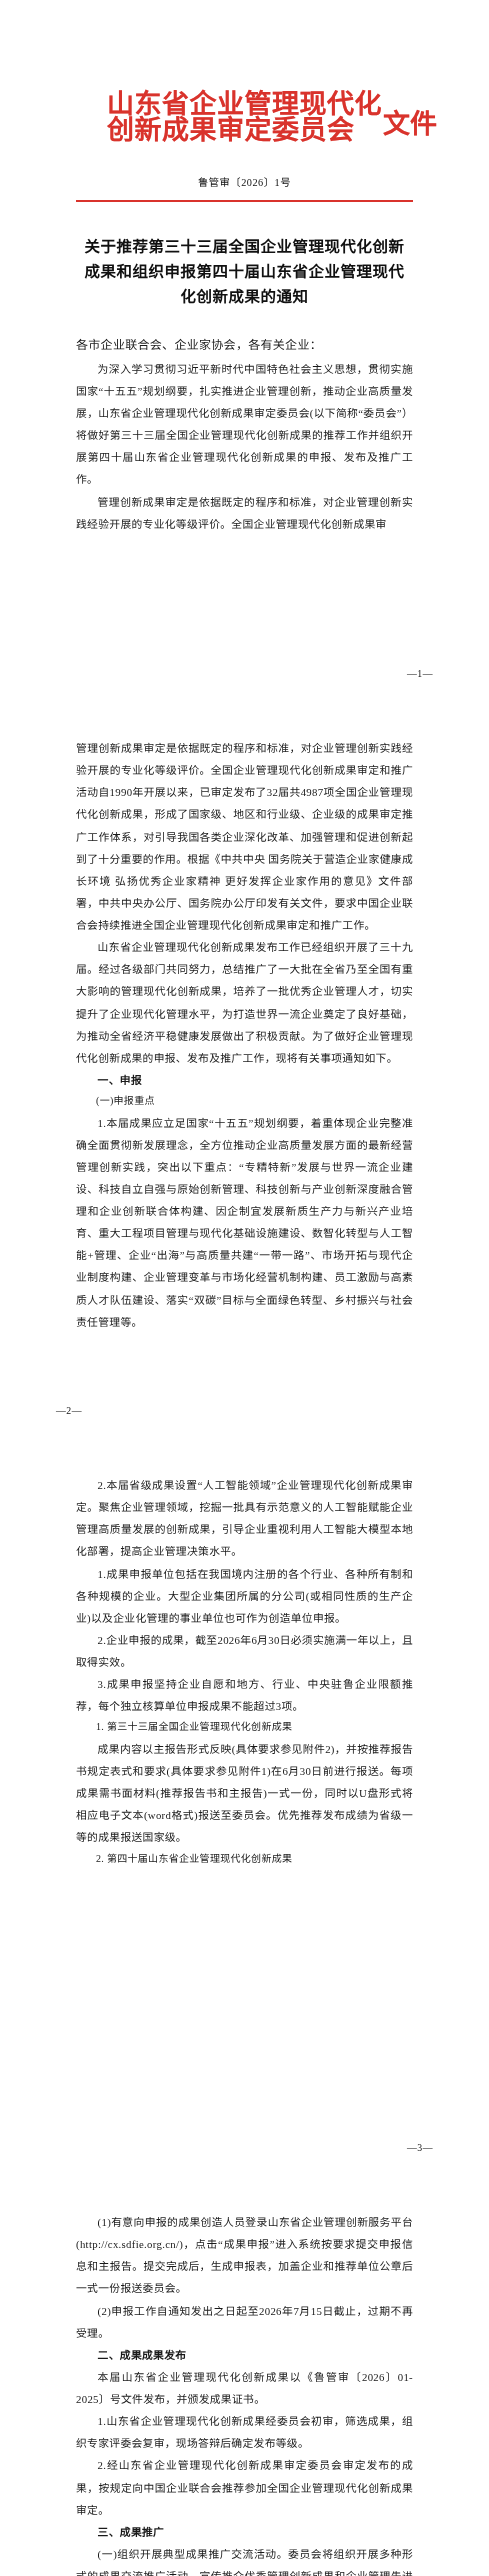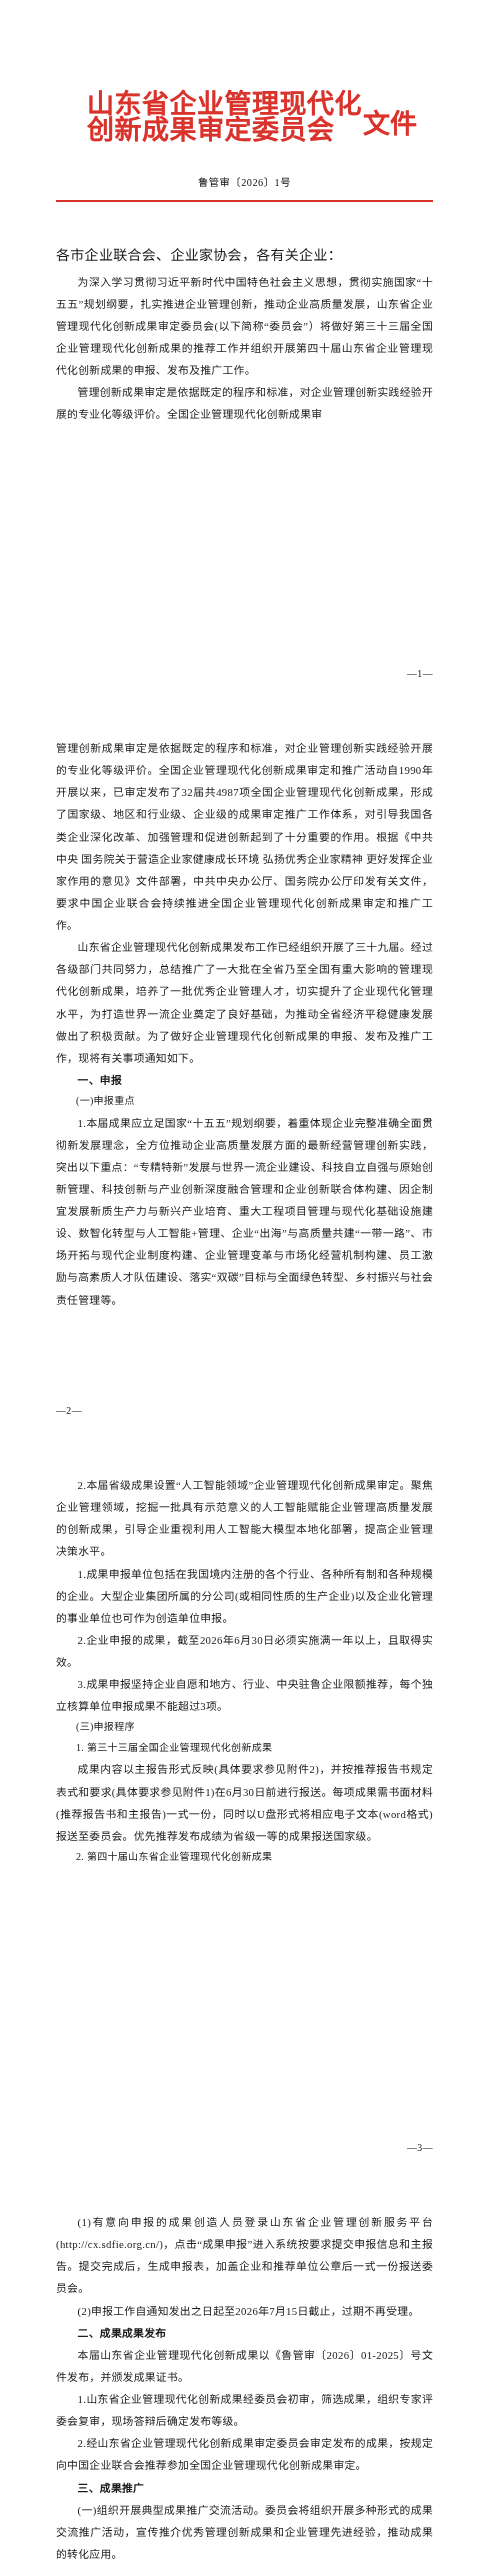--- a/index.html
+++ b/index.html
@@ -12,21 +12,21 @@
   .doc{
     width:489px;
     margin:0 auto;
     background:#ffffff;
     position:relative;
   }
   .page{
     position:relative;
     width:489px;
     box-sizing:border-box;
-    padding:0 56px;
+    padding:0 76px;
     background:#ffffff;
     overflow:hidden;
   }
   
   .masthead{
     position:relative;
     height:155px;
   }
   .mast-inner{
     position:absolute;
@@ -80,23 +80,23 @@
     text-align:center;
     font-weight:bold;
     font-size:15.5px;
     line-height:1.62;
     letter-spacing:0.5px;
     margin:32px 7.2px 0 7.2px;
     color:#111;
   }
   
   .addressee{
-    font-size:14px;
-    line-height:2.05;
-    margin-top:40px;
+    font-size:12px;
+    line-height:2.05;
+    margin-top:24px;
     letter-spacing:0.3px;
   }
   p.para{
     font-size:10.8px;
     line-height:2.05;
     text-indent:2em;
     margin:0;
     letter-spacing:0.3px;
     text-align:justify;
     text-justify:inter-ideograph;
@@ -143,20 +143,21 @@
           <div class="mast-line">山东省企业管理现代化</div>
           <div class="mast-line">创新成果审定委员会</div>
         </div>
         <div class="mast-wen">文件</div>
       </div>
     </div>
 
     <div class="docnum">鲁管审〔2026〕1号</div>
     <div class="redrule"></div>
 
+    <div class="title">关于推荐第三十三届全国企业管理现代化创新成果和组织申报第四十届山东省企业管理现代化创新成果的通知</div>
 
     <div class="addressee">各市企业联合会、企业家协会，各有关企业：</div>
 
     <p class="para">为深入学习贯彻习近平新时代中国特色社会主义思想，贯彻实施国家“十五五”规划纲要，扎实推进企业管理创新，推动企业高质量发展，山东省企业管理现代化创新成果审定委员会(以下简称“委员会”）将做好第三十三届全国企业管理现代化创新成果的推荐工作并组织开展第四十届山东省企业管理现代化创新成果的申报、发布及推广工作。</p>
 
     <p class="para" style="text-indent:2em;">管理创新成果审定是依据既定的程序和标准，对企业管理创新实践经验开展的专业化等级评价。全国企业管理现代化创新成果审</p>
 
     <div class="pagenum right">—1—</div>
   </div>
 
@@ -168,21 +169,20 @@
     <p class="para">1.本届成果应立足国家“十五五”规划纲要，着重体现企业完整准确全面贯彻新发展理念，全方位推动企业高质量发展方面的最新经营管理创新实践，突出以下重点：“专精特新”发展与世界一流企业建设、科技自立自强与原始创新管理、科技创新与产业创新深度融合管理和企业创新联合体构建、因企制宜发展新质生产力与新兴产业培育、重大工程项目管理与现代化基础设施建设、数智化转型与人工智能+管理、企业“出海”与高质量共建“一带一路”、市场开拓与现代企业制度构建、企业管理变革与市场化经营机制构建、员工激励与高素质人才队伍建设、落实“双碳”目标与全面绿色转型、乡村振兴与社会责任管理等。</p>
 
     <div class="pagenum left">—2—</div>
   </div>
 
   <div class="page" style="height:737px;padding-top:36px;">
     <p class="para">2.本届省级成果设置“人工智能领域”企业管理现代化创新成果审定。聚焦企业管理领域，挖掘一批具有示范意义的人工智能赋能企业管理高质量发展的创新成果，引导企业重视利用人工智能大模型本地化部署，提高企业管理决策水平。</p>
     <p class="para">1.成果申报单位包括在我国境内注册的各个行业、各种所有制和各种规模的企业。大型企业集团所属的分公司(或相同性质的生产企业)以及企业化管理的事业单位也可作为创造单位申报。</p>
     <p class="para">2.企业申报的成果，截至2026年6月30日必须实施满一年以上，且取得实效。</p>
     <p class="para">3.成果申报坚持企业自愿和地方、行业、中央驻鲁企业限额推荐，每个独立核算单位申报成果不能超过3项。</p>
-    <p class="h2">(三)申报程序</p>
     <p class="h2">1. 第三十三届全国企业管理现代化创新成果</p>
     <p class="para">成果内容以主报告形式反映(具体要求参见附件2)，并按推荐报告书规定表式和要求(具体要求参见附件1)在6月30日前进行报送。每项成果需书面材料(推荐报告书和主报告)一式一份，同时以U盘形式将相应电子文本(word格式)报送至委员会。优先推荐发布成绩为省级一等的成果报送国家级。</p>
     <p class="h2">2. 第四十届山东省企业管理现代化创新成果</p>
 
     <div class="pagenum right">—3—</div>
   </div>
 
   <div class="page" style="height:737px;padding-top:36px;">
     <p class="para">(1)有意向申报的成果创造人员登录山东省企业管理创新服务平台(http://cx.sdfie.org.cn/)，点击“成果申报”进入系统按要求提交申报信息和主报告。提交完成后，生成申报表，加盖企业和推荐单位公章后一式一份报送委员会。</p>
     <p class="para">(2)申报工作自通知发出之日起至2026年7月15日截止，过期不再受理。</p>

